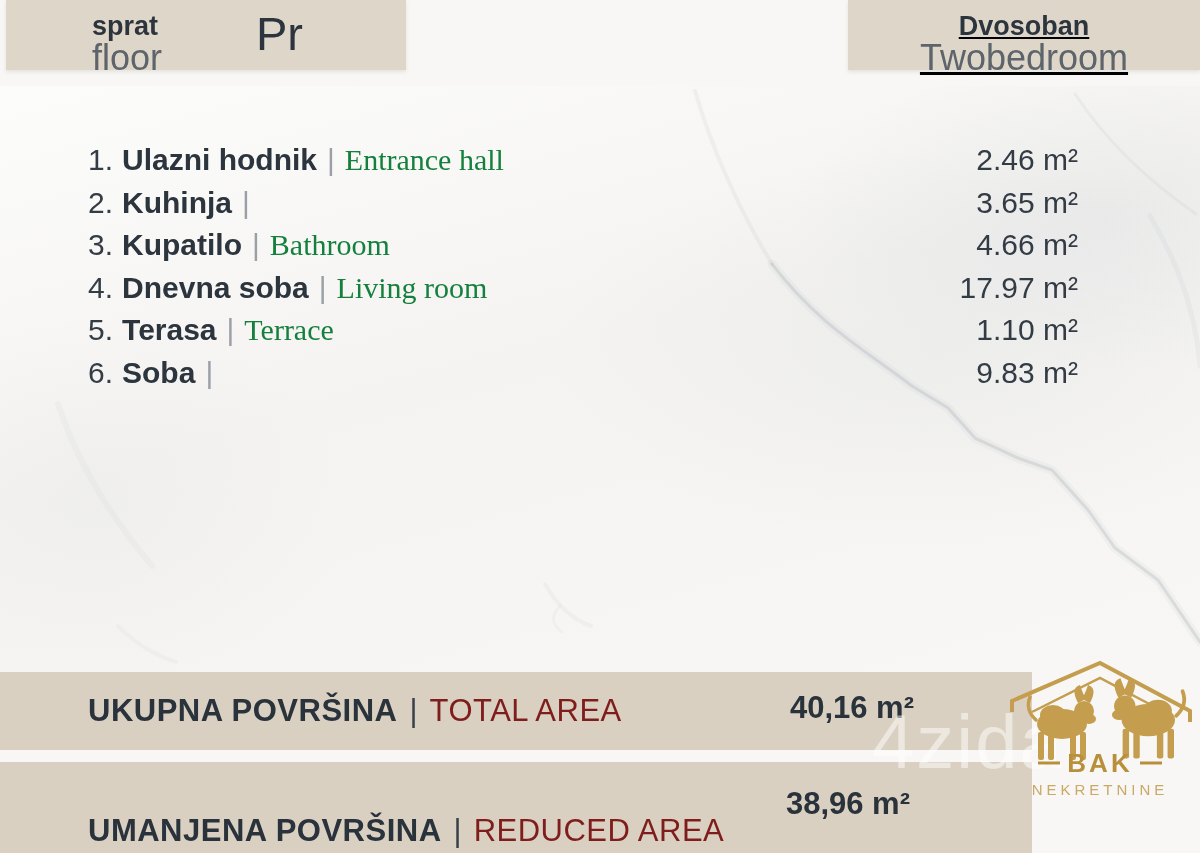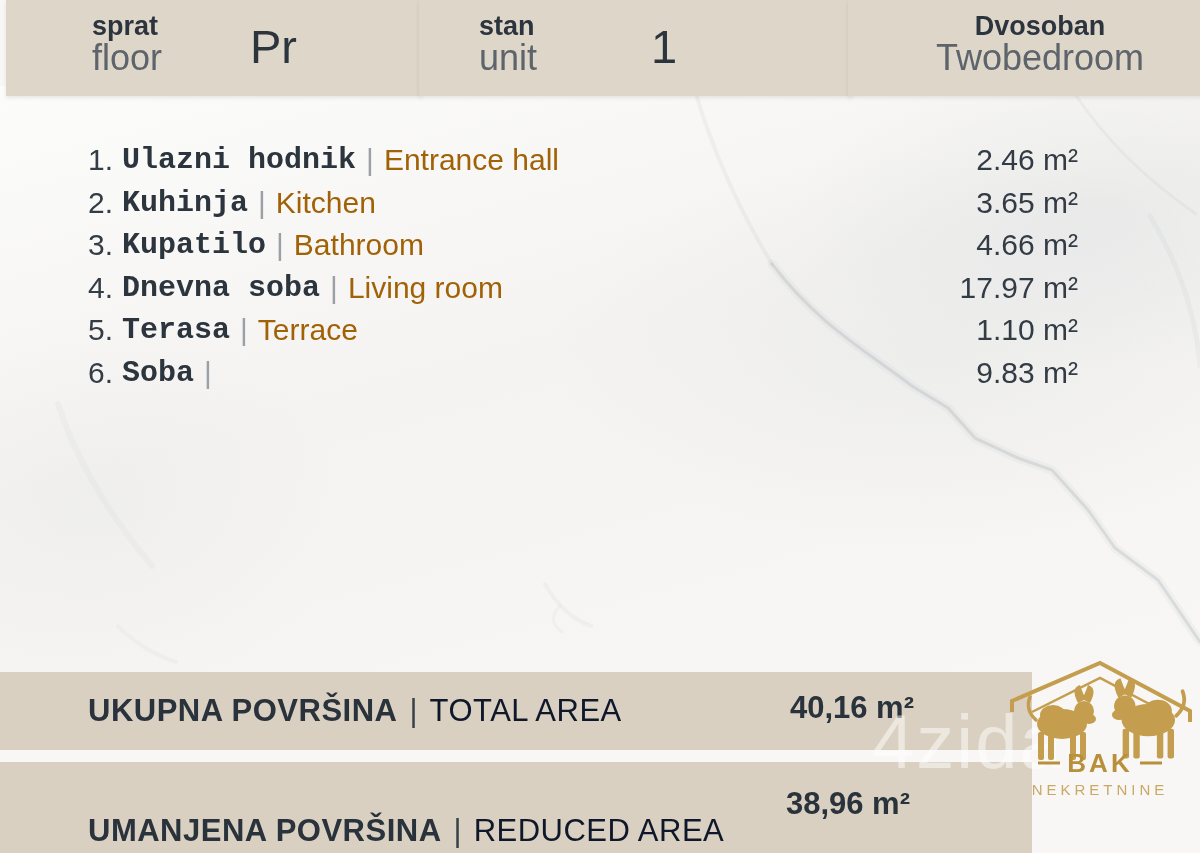--- a/index.html
+++ b/index.html
@@ -13,59 +13,58 @@
     position:absolute;left:0;top:86px;width:1200px;height:586px;
     background:
       radial-gradient(620px 320px at 78% 45%, rgba(168,176,186,.10), transparent 62%),
       radial-gradient(520px 260px at 92% 22%, rgba(168,176,186,.13), transparent 60%),
       radial-gradient(420px 320px at 8% 72%, rgba(168,176,186,.07), transparent 60%),
       linear-gradient(165deg,#fcfcfb 0%,#f4f3f1 45%,#f8f7f5 100%);
   }
   .marble svg{position:absolute;left:0;top:0;}
   
   .hbox{
-    position:absolute;top:0;height:96px;background:#ded6c8;
+    position:absolute;top:0;height:70px;background:#ded6c8;
     box-shadow:0 2px 4px rgba(90,80,60,.12);
-    padding-left:16px;
   }
   .hbox .labels{position:absolute;top:11px;line-height:31px;}
   .lbl-primary{font-size:27px;font-weight:bold;color:#2c353e;display:block;}
   .lbl-secondary{font-size:36px;font-weight:normal;color:#5d646b;display:block;}
   .hbox .value{position:absolute;top:50%;transform:translateY(-52%);font-size:47px;font-weight:500;color:#2c353e;}
   #hbox-floor{left:6px;width:400px;}
   #hbox-floor .labels{left:86px;}
-  #hbox-floor .value{left:244px;}
+  #hbox-floor .value{left:250px;}
   #hbox-unit{left:419px;width:417px;}
   #hbox-unit .labels{left:60px;}
   #hbox-unit .value{left:232px;}
   #hbox-type{left:848px;width:352px;text-align:center;}
-  #hbox-type .labels{position:static;padding-top:11px;}
+  #hbox-type .labels{position:static;padding-top:11px;text-decoration:underline;}
   
   .rooms{
     position:absolute;left:88px;top:139px;width:990px;
     font-size:30px;line-height:42.5px;color:#2c353e;
   }
   .room-row{display:flex;white-space:nowrap;}
   .room-num{font-weight:500;color:#343d46;margin-right:9px;}
-  .room-sr{font-weight:bold;color:#2c353e;font-family:Liberation Mono, monospace;}
+  .room-sr{font-weight:bold;color:#2c353e;}
   .room-pipe{color:#9aa0a6;margin:0 10px;}
-  .room-en{color:#a16207;}
+  .room-en{color:#15803d;font-family:Liberation Serif, serif;}
   .room-area{margin-left:auto;color:#333c45;text-align:center;}
   
   .tbar{
     position:absolute;left:0;width:1032px;background:#d9d0c1;
     display:flex;align-items:center;
   }
   #tbar-total{top:672px;height:78px;}
   #tbar-reduced{top:762px;height:91px;padding-top:16px;}
   #tbar-reduced .tbar-inner{margin-top:14px;}
   .tbar-inner{display:flex;align-items:baseline;width:100%;}
   .tbar-label-sr{font-size:31px;font-weight:bold;color:#2a333c;margin-left:88px;letter-spacing:.5px;}
   .tbar-pipe{font-size:31px;color:#39424b;margin:0 12px;}
-  .tbar-label-en{font-size:31px;font-weight:normal;color:#0f172a;letter-spacing:.5px;}
+  .tbar-label-en{font-size:31px;font-weight:normal;color:#7f1d1d;letter-spacing:.5px;}
   .tbar-value{position:absolute;right:118px;font-size:31px;font-weight:bold;color:#2a333c;}
   #tbar-reduced .tbar-value{right:122px;top:24px;}
   #tbar-total .tbar-value{top:18px;}
   
   .watermark{
     position:absolute;left:872px;top:698px;z-index:3;
     font-size:76px;font-weight:400;letter-spacing:2px;
     color:rgba(255,255,255,.5);pointer-events:none;
   }
   
@@ -94,48 +93,40 @@
   </div>
 
   <div class="hbox" id="hbox-floor">
     <div class="labels">
       <span class="lbl-primary">sprat</span>
       <span class="lbl-secondary">floor</span>
     </div>
     <span class="value">Pr</span>
   </div>
 
-  <div class="hbox" id="hbox-unit">
-    <div class="labels">
-      <span class="lbl-primary">stan</span>
-      <span class="lbl-secondary">unit</span>
-    </div>
-    <span class="value">1</span>
-  </div>
 
   <div class="hbox" id="hbox-type">
     <div class="labels">
       <span class="lbl-primary">Dvosoban</span>
       <span class="lbl-secondary">Twobedroom</span>
     </div>
   </div>
 
   <div class="rooms">
     <div class="room-row">
       <span class="room-num">1.</span>
       <span class="room-sr">Ulazni hodnik</span>
       <span class="room-pipe">|</span>
       <span class="room-en">Entrance hall</span>
       <span class="room-area">2.46 m²</span>
     </div>
     <div class="room-row">
       <span class="room-num">2.</span>
       <span class="room-sr">Kuhinja</span>
       <span class="room-pipe">|</span>
-      <span class="room-en">Kitchen</span>
       <span class="room-area">3.65 m²</span>
     </div>
     <div class="room-row">
       <span class="room-num">3.</span>
       <span class="room-sr">Kupatilo</span>
       <span class="room-pipe">|</span>
       <span class="room-en">Bathroom</span>
       <span class="room-area">4.66 m²</span>
     </div>
     <div class="room-row">

